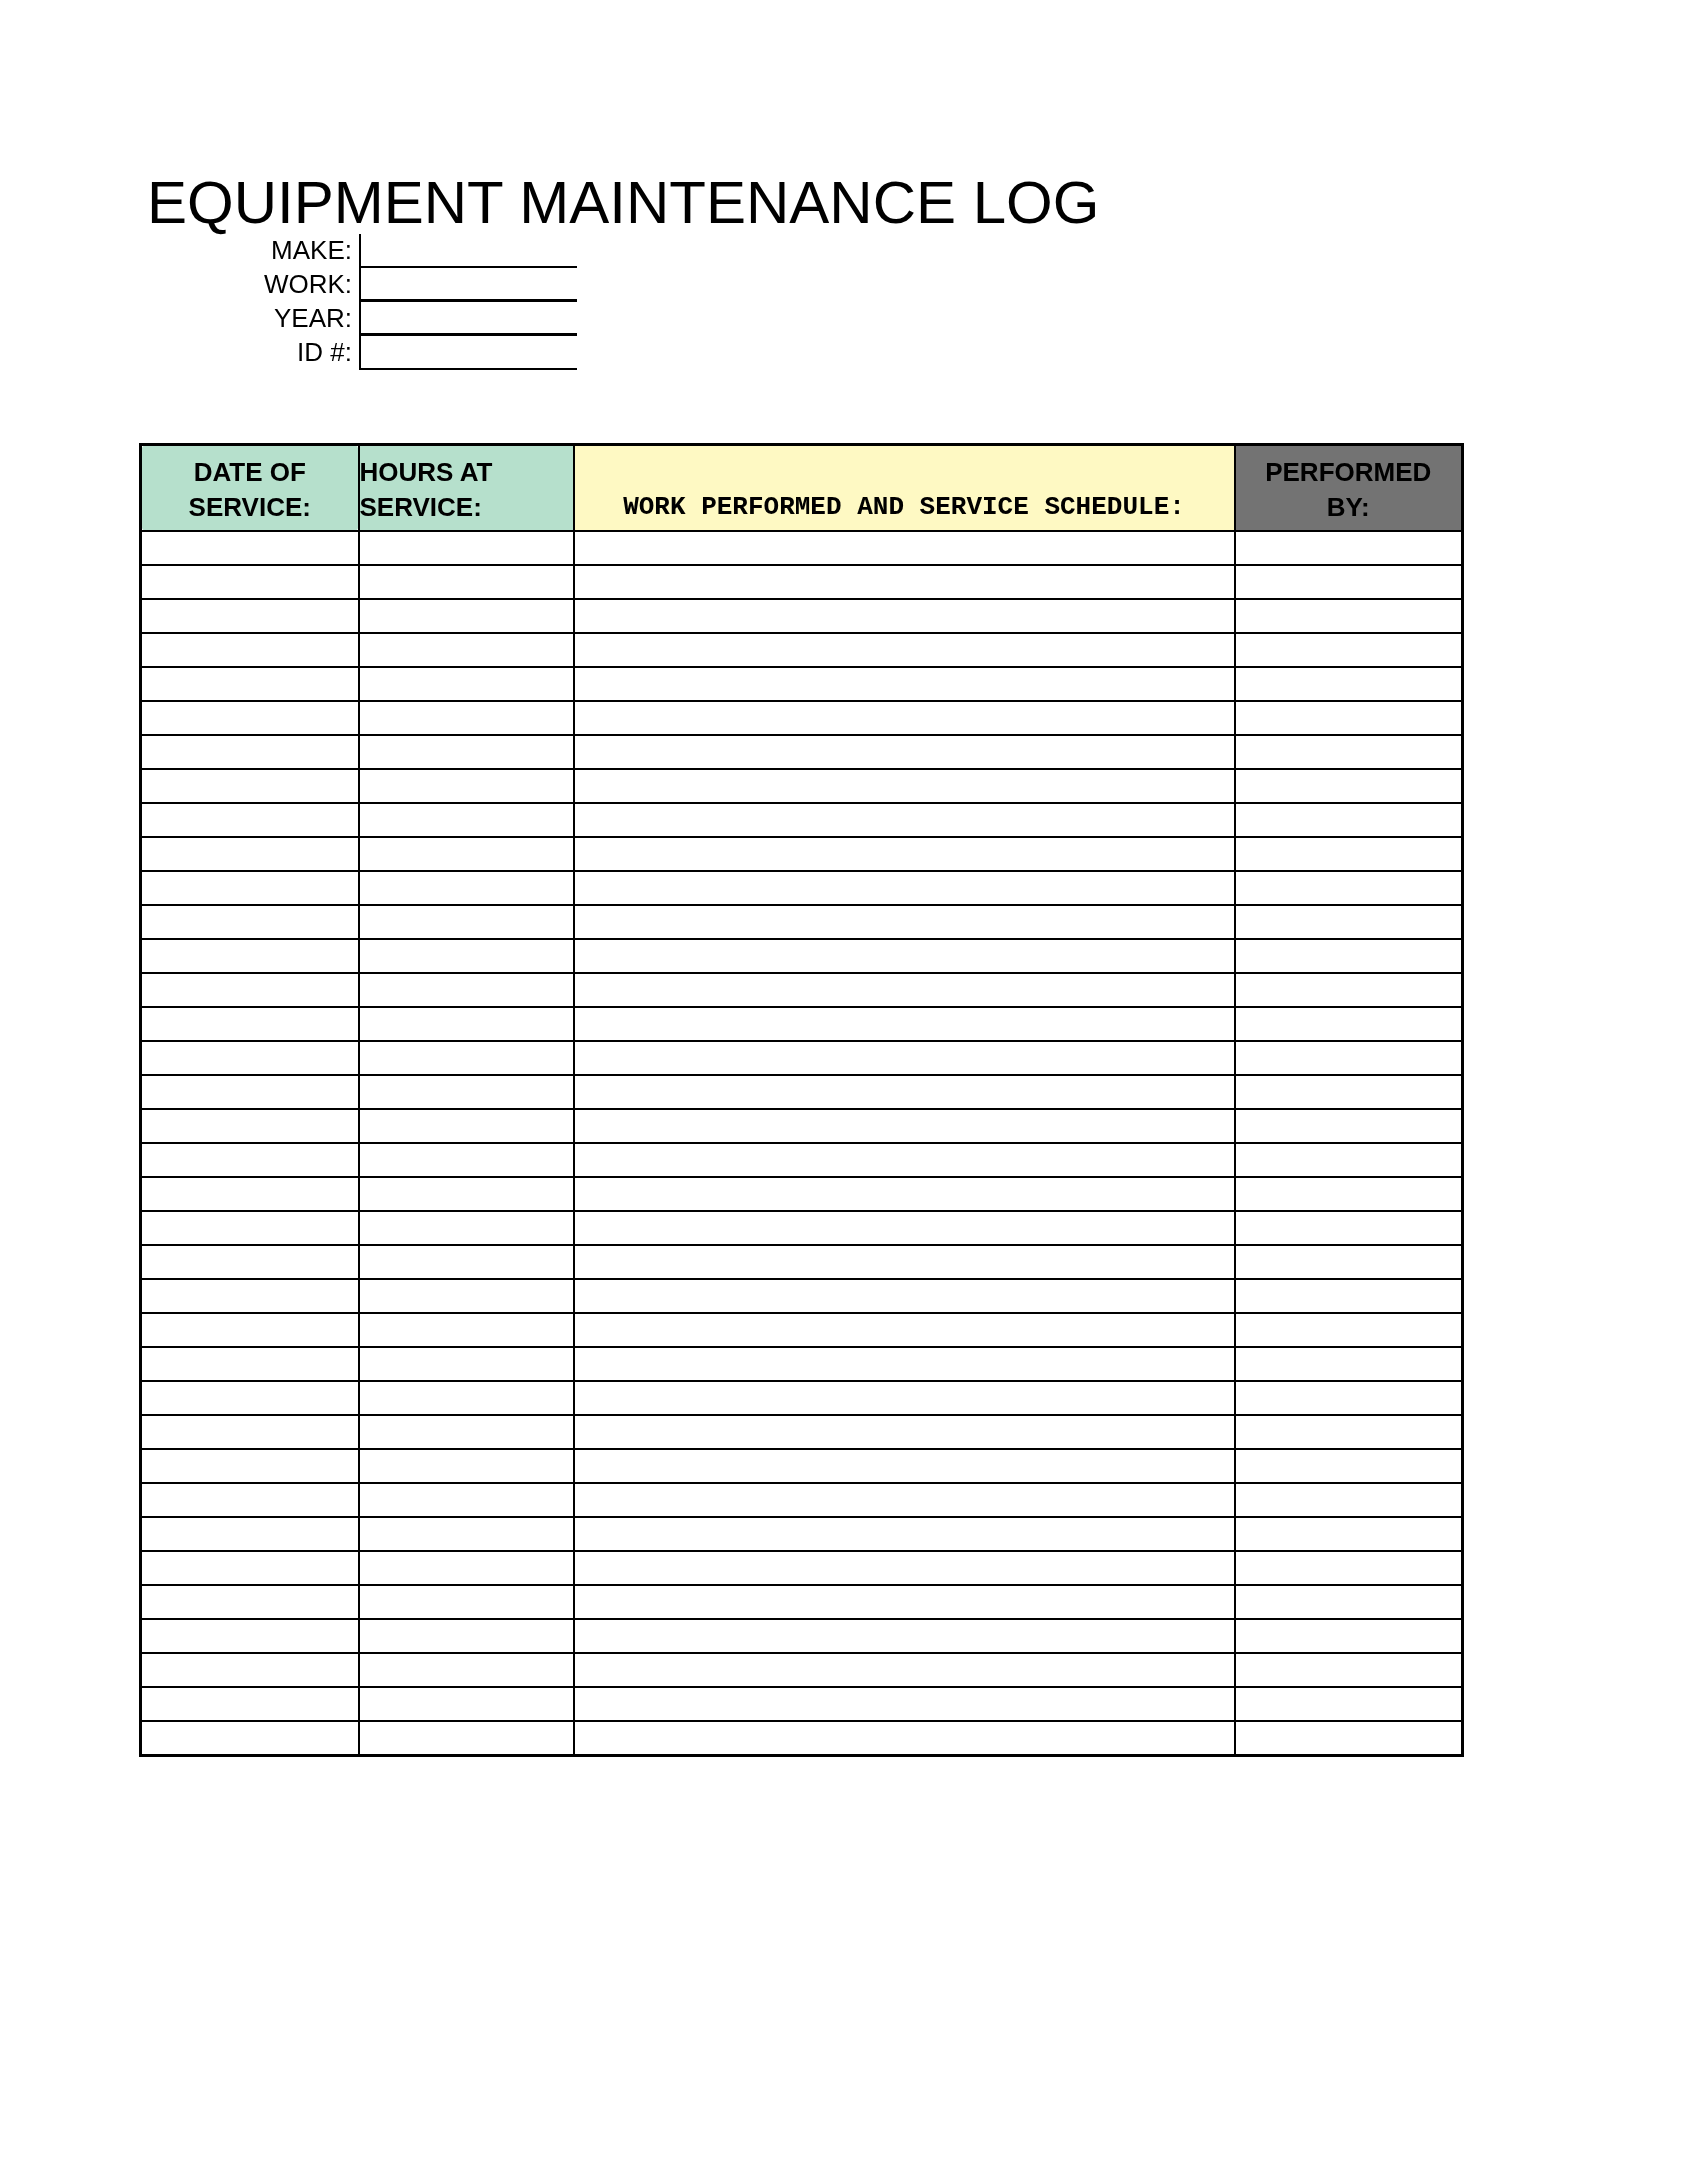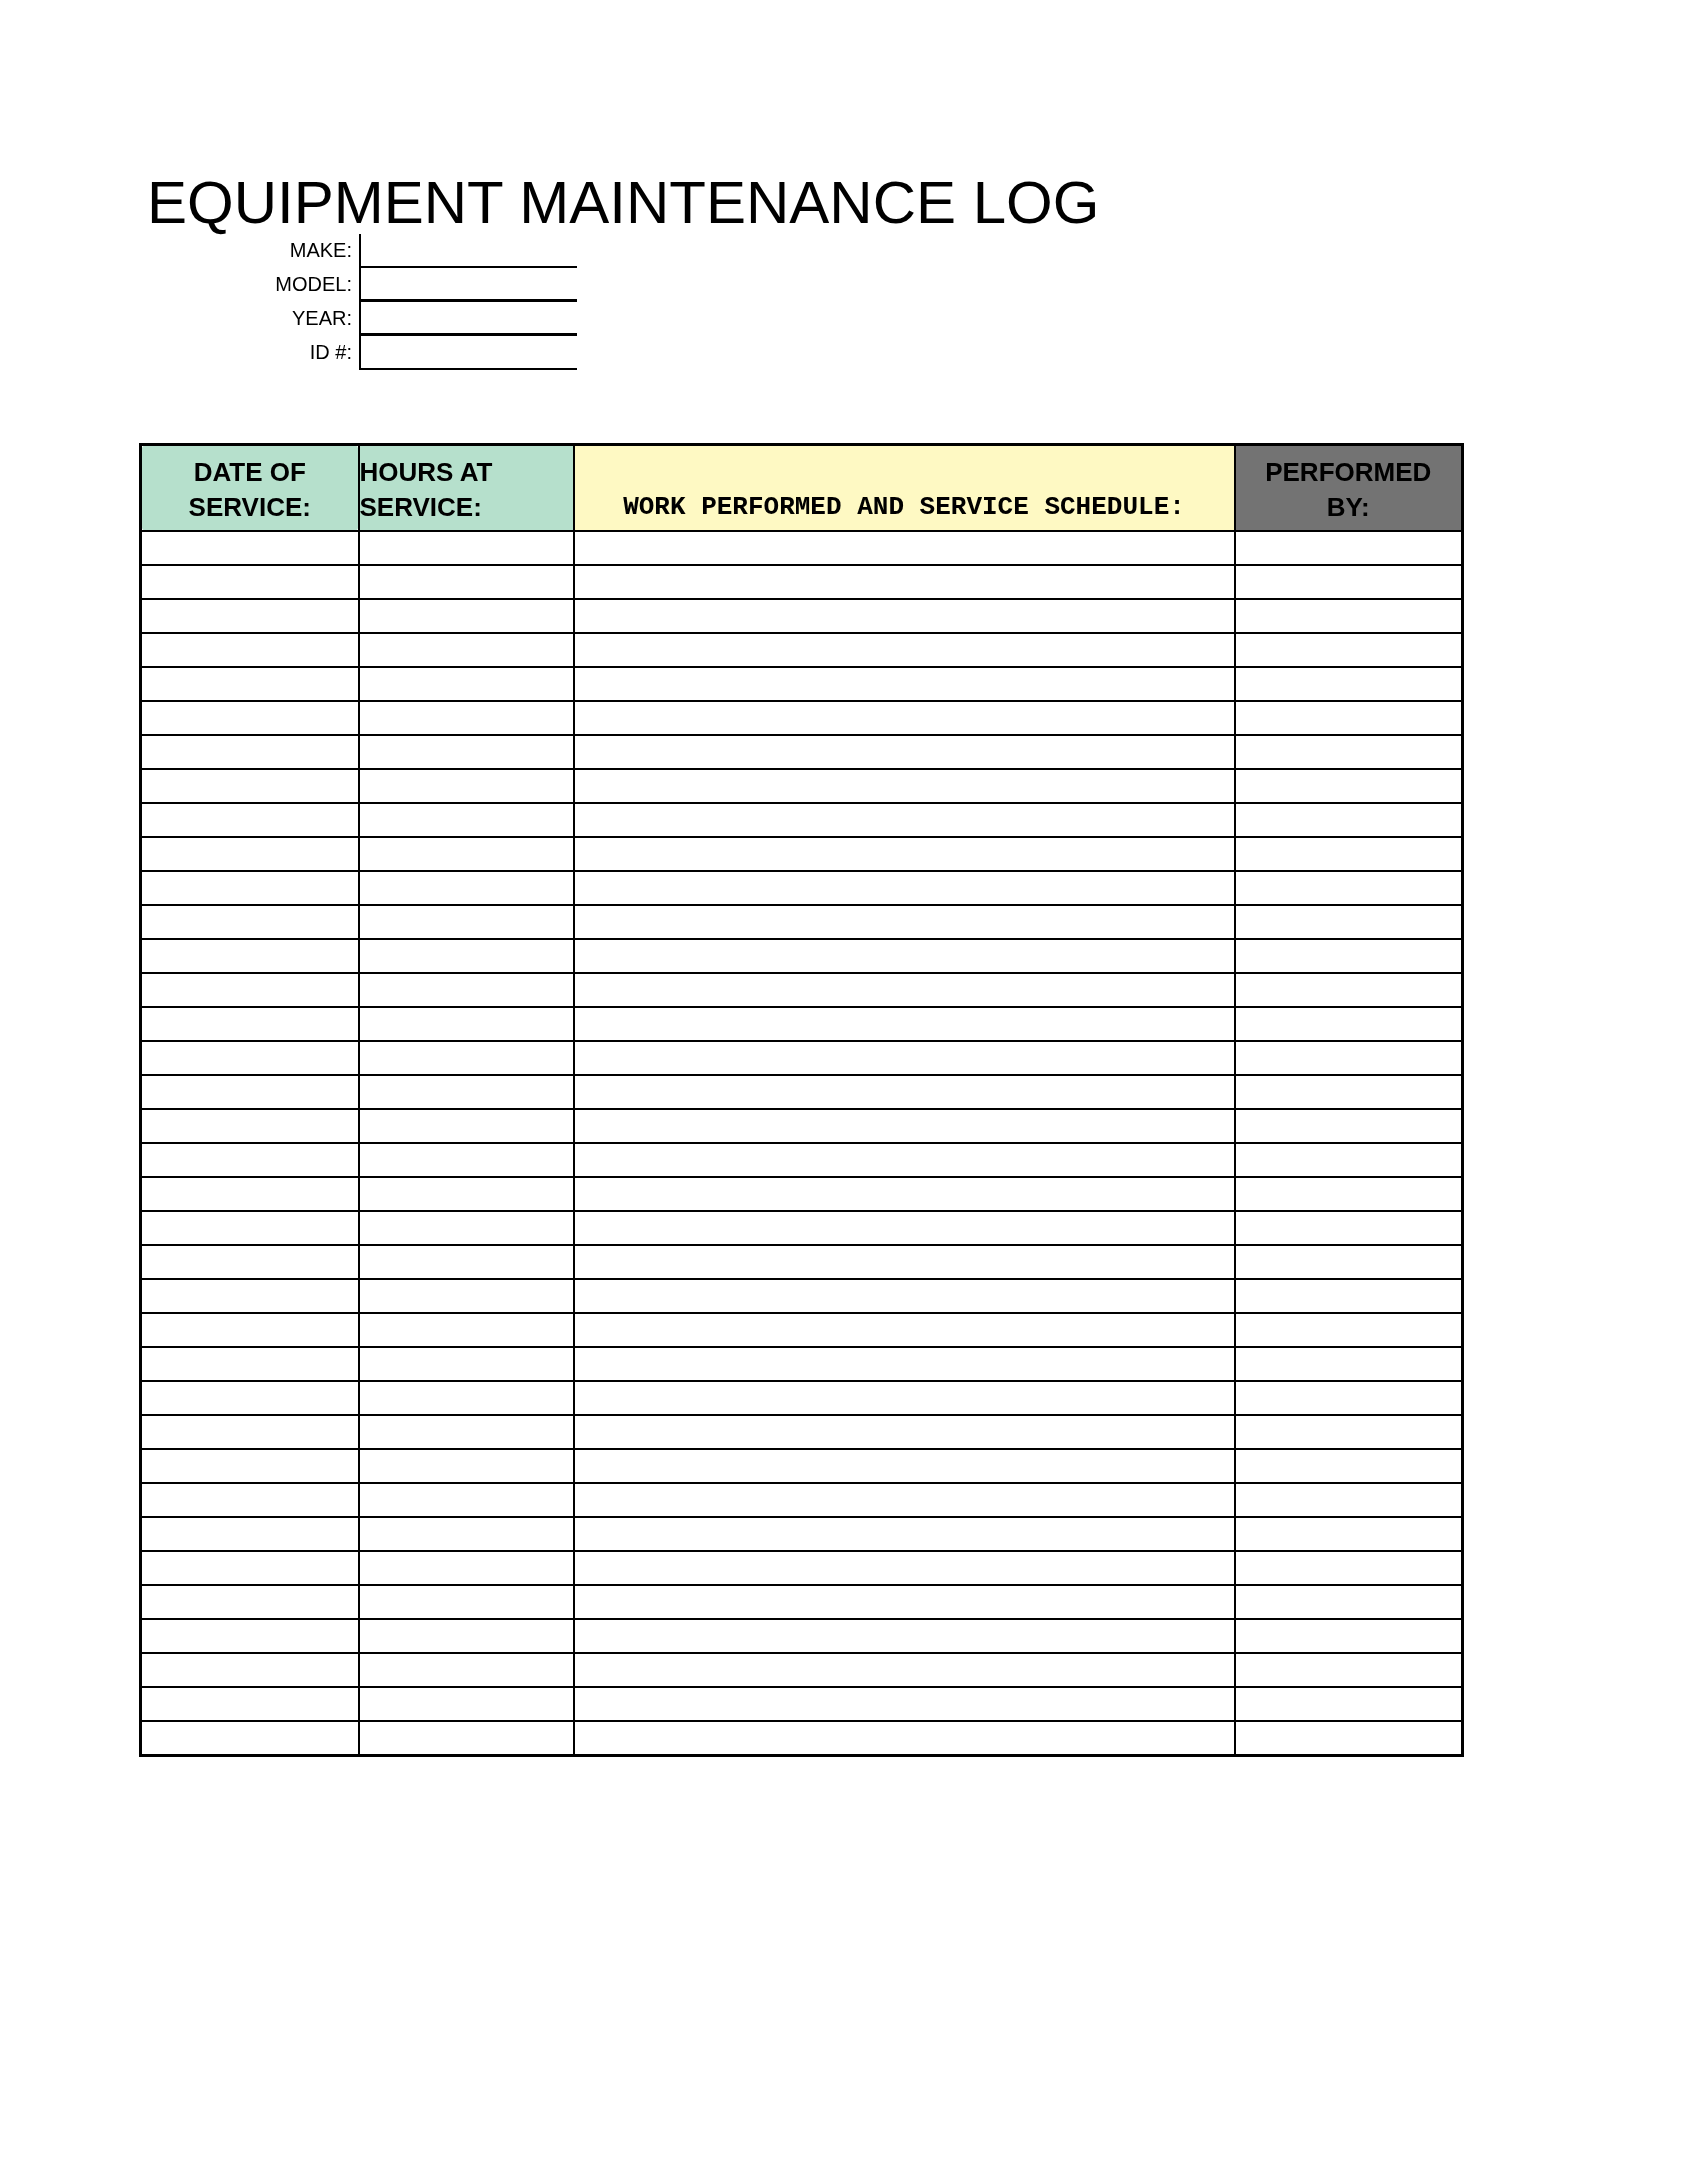--- a/index.html
+++ b/index.html
@@ -26,21 +26,21 @@
   .meta {
     position: absolute;
     left: 149px; top: 234px;
   }
   .meta-row { display: flex; height: 34px; }
   .meta-label {
     width: 210px;
     box-sizing: border-box;
     text-align: right;
     padding-right: 7px;
-    font-size: 20px;
+    font-size: 26px;
     line-height: 33px;
     white-space: nowrap;
   }
   .meta-field {
     width: 218px;
     box-sizing: border-box;
     border-left: 2px solid #000;
     border-bottom: 2px solid #000;
     font-size: 26px;
     line-height: 33px;
@@ -80,21 +80,21 @@
 <body>
 
 <h1 class="doc-title">EQUIPMENT MAINTENANCE LOG</h1>
 
 <div class="meta">
   <div class="meta-row">
     <div class="meta-label">MAKE:</div>
     <div class="meta-field"></div>
   </div>
   <div class="meta-row thick">
-    <div class="meta-label">MODEL:</div>
+    <div class="meta-label">WORK:</div>
     <div class="meta-field"></div>
   </div>
   <div class="meta-row thick">
     <div class="meta-label">YEAR:</div>
     <div class="meta-field"></div>
   </div>
   <div class="meta-row">
     <div class="meta-label">ID #:</div>
     <div class="meta-field"></div>
   </div>

